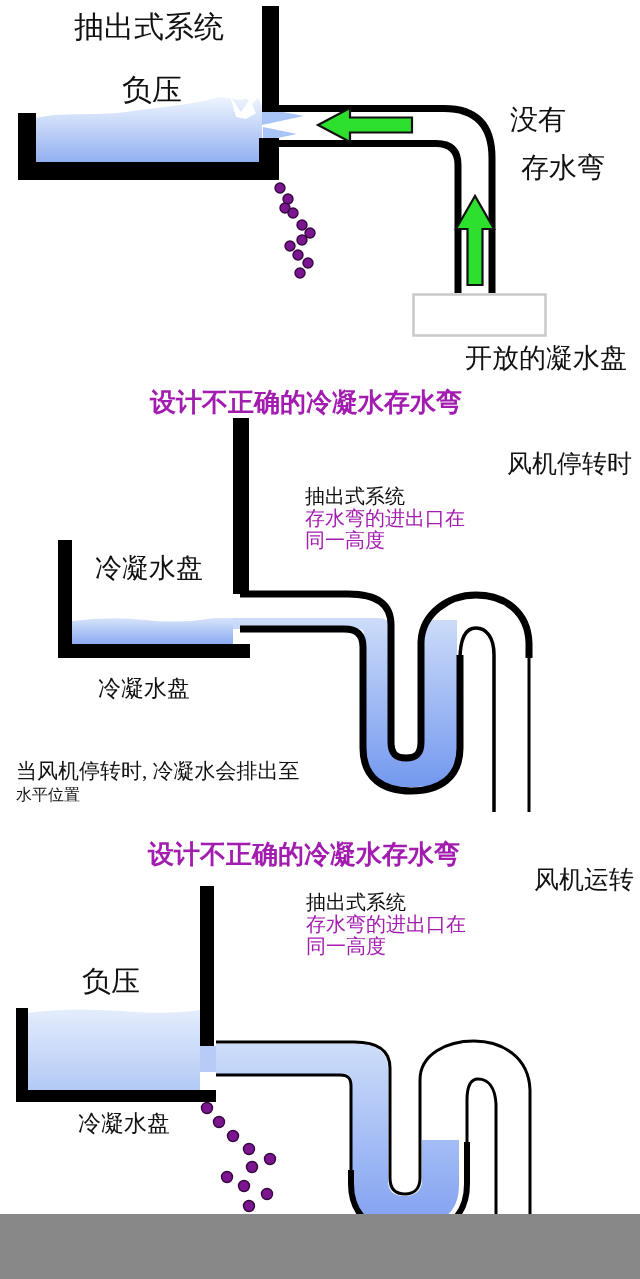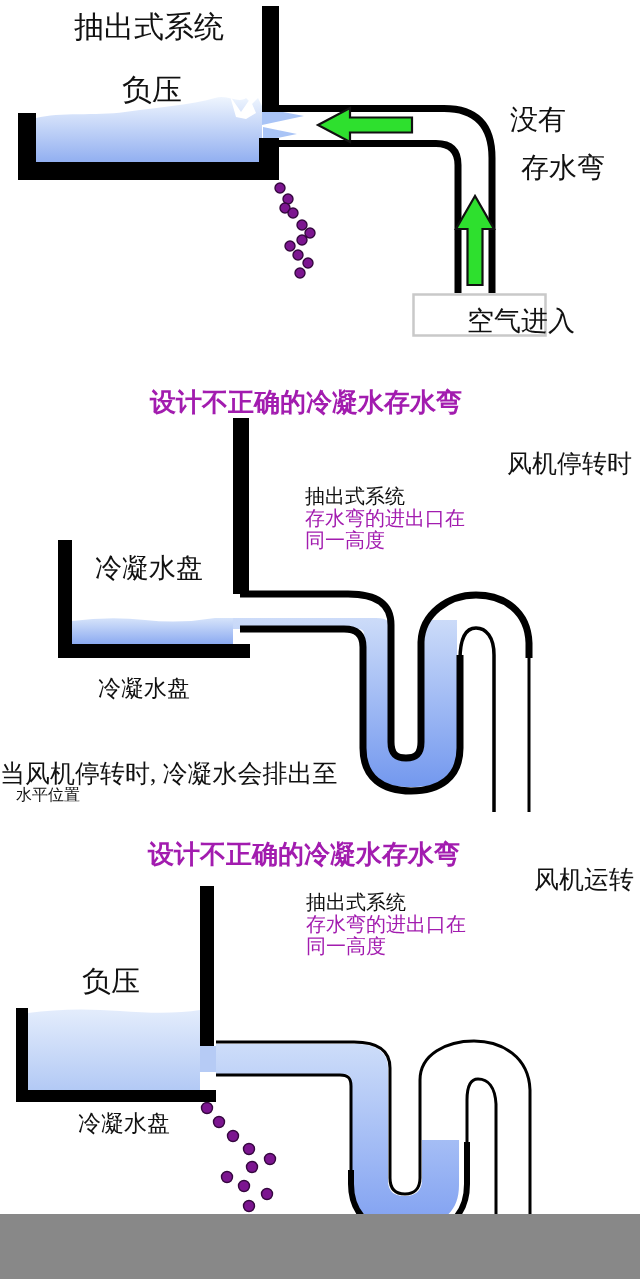--- a/index.html
+++ b/index.html
@@ -147,30 +147,30 @@
         <ellipse cx="626" cy="1244" rx="5" ry="4"></ellipse>
     <ellipse cx="560" cy="1256" rx="4" ry="3"></ellipse>
         <ellipse cx="613" cy="1258" rx="4" ry="3"></ellipse>
   </g>
 </svg>
 
 <div class="lbl" style="left:74px;top:9px;font-size:30px;">抽出式系统</div>
 <div class="lbl" style="left:122px;top:72px;font-size:30px;">负压</div>
 <div class="lbl" style="left:510px;top:103px;font-size:28px;">没有</div>
 <div class="lbl" style="left:521px;top:151px;font-size:28px;">存水弯</div>
-<div class="lbl" style="left:467px;top:305px;font-size:27px;">空气进入</div>
+<div class="lbl" style="left:465px;top:342px;font-size:27px;">开放的凝水盘</div>
 
 <div class="lbl red bold" style="left:150px;top:387px;font-size:26px;">设计不正确的冷凝水存水弯</div>
 <div class="lbl" style="left:507px;top:449px;font-size:25px;">风机停转时</div>
 <div class="lbl" style="left:305px;top:484px;font-size:20px;">抽出式系统</div>
 <div class="lbl red" style="left:305px;top:506px;font-size:20px;">存水弯的进出口在</div>
 <div class="lbl red" style="left:305px;top:528px;font-size:20px;">同一高度</div>
 <div class="lbl" style="left:95px;top:552px;font-size:27px;">冷凝水盘</div>
 <div class="lbl" style="left:98px;top:675px;font-size:23px;">冷凝水盘</div>
-<div class="lbl" style="left:0;top:759px;font-size:25px;">当风机停转时, 冷凝水会排出至</div>
+<div class="lbl" style="left:16px;top:759px;font-size:21px;">当风机停转时, 冷凝水会排出至</div>
 <div class="lbl" style="left:16px;top:785px;font-size:16px;">水平位置</div>
 
 <div class="lbl red bold" style="left:148px;top:839px;font-size:26px;">设计不正确的冷凝水存水弯</div>
 <div class="lbl" style="left:534px;top:865px;font-size:25px;">风机运转</div>
 <div class="lbl" style="left:306px;top:890px;font-size:20px;">抽出式系统</div>
 <div class="lbl red" style="left:306px;top:912px;font-size:20px;">存水弯的进出口在</div>
 <div class="lbl red" style="left:306px;top:934px;font-size:20px;">同一高度</div>
 <div class="lbl" style="left:82px;top:964px;font-size:29px;">负压</div>
 <div class="lbl" style="left:78px;top:1110px;font-size:23px;">冷凝水盘</div>
 

